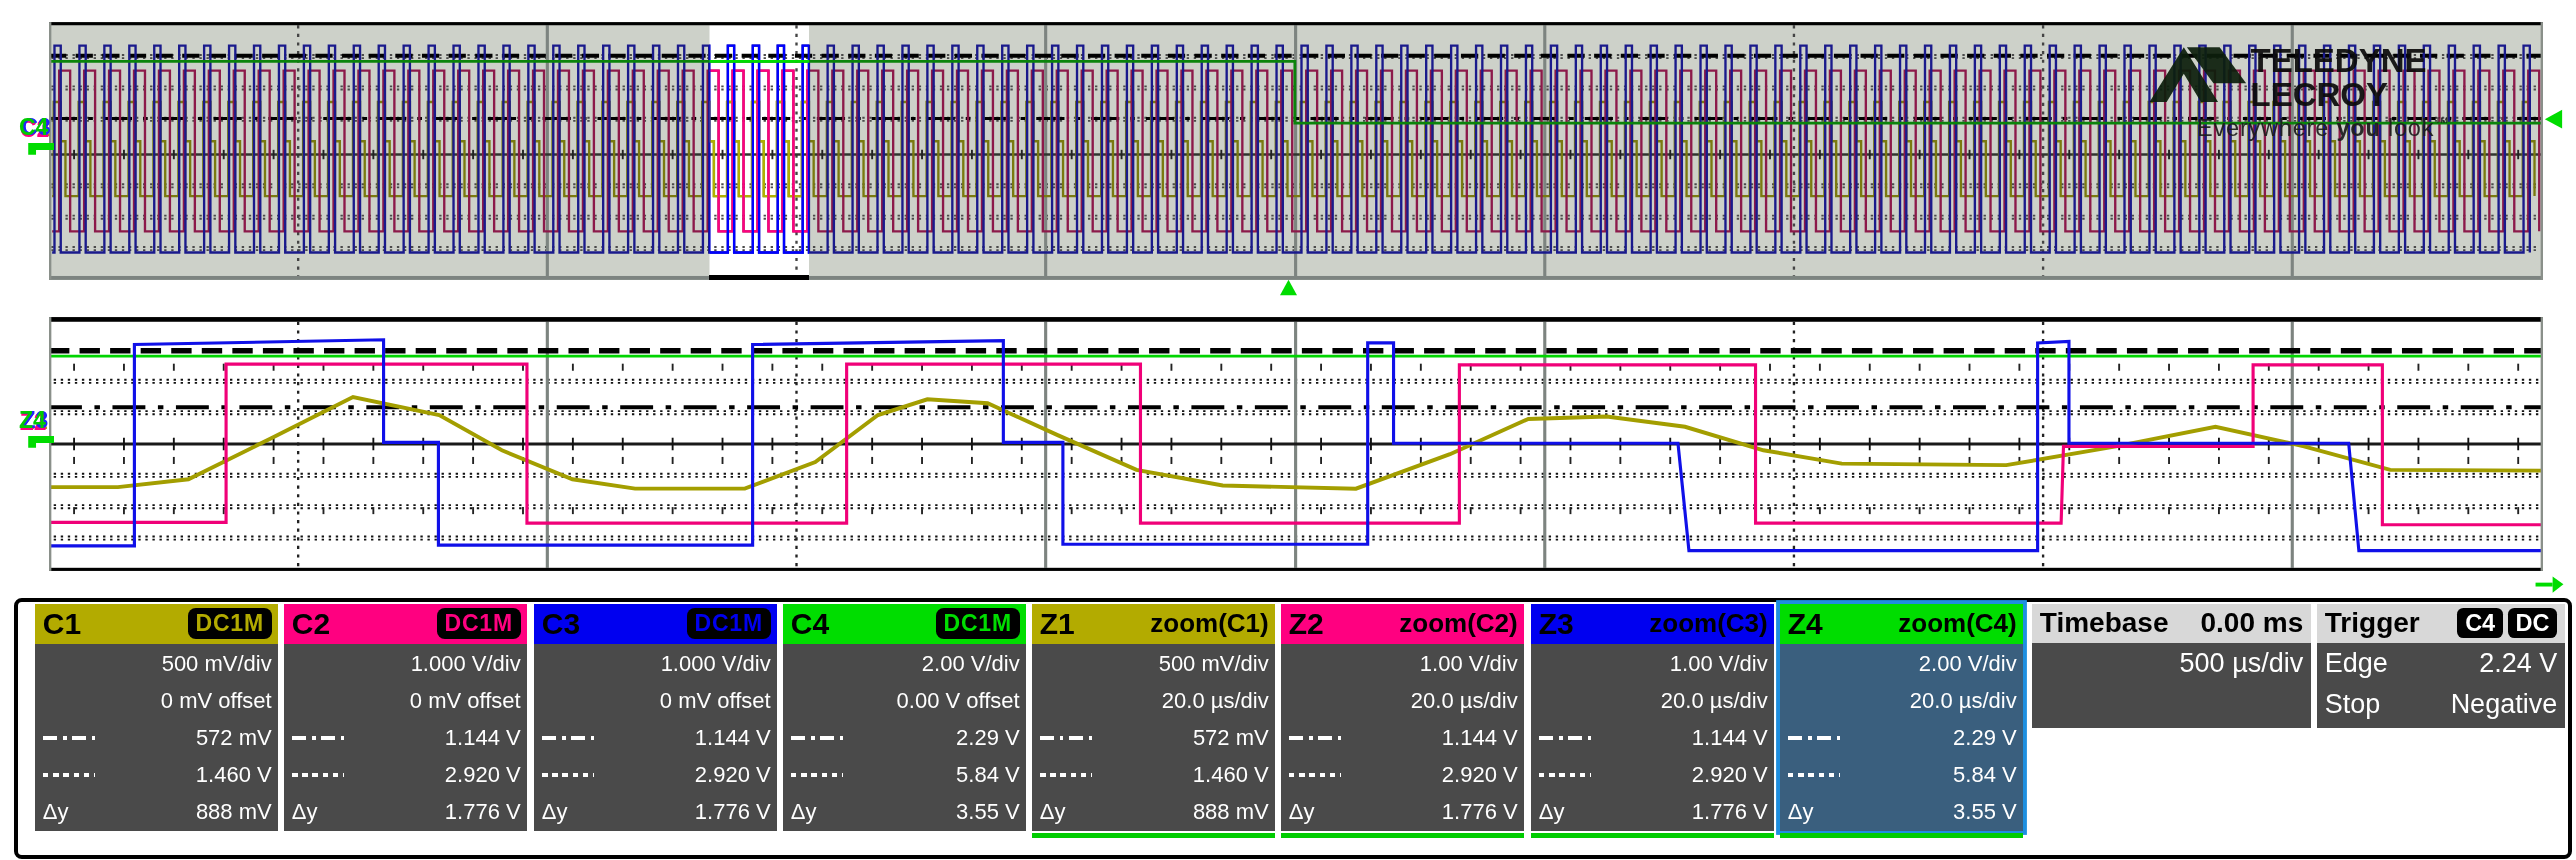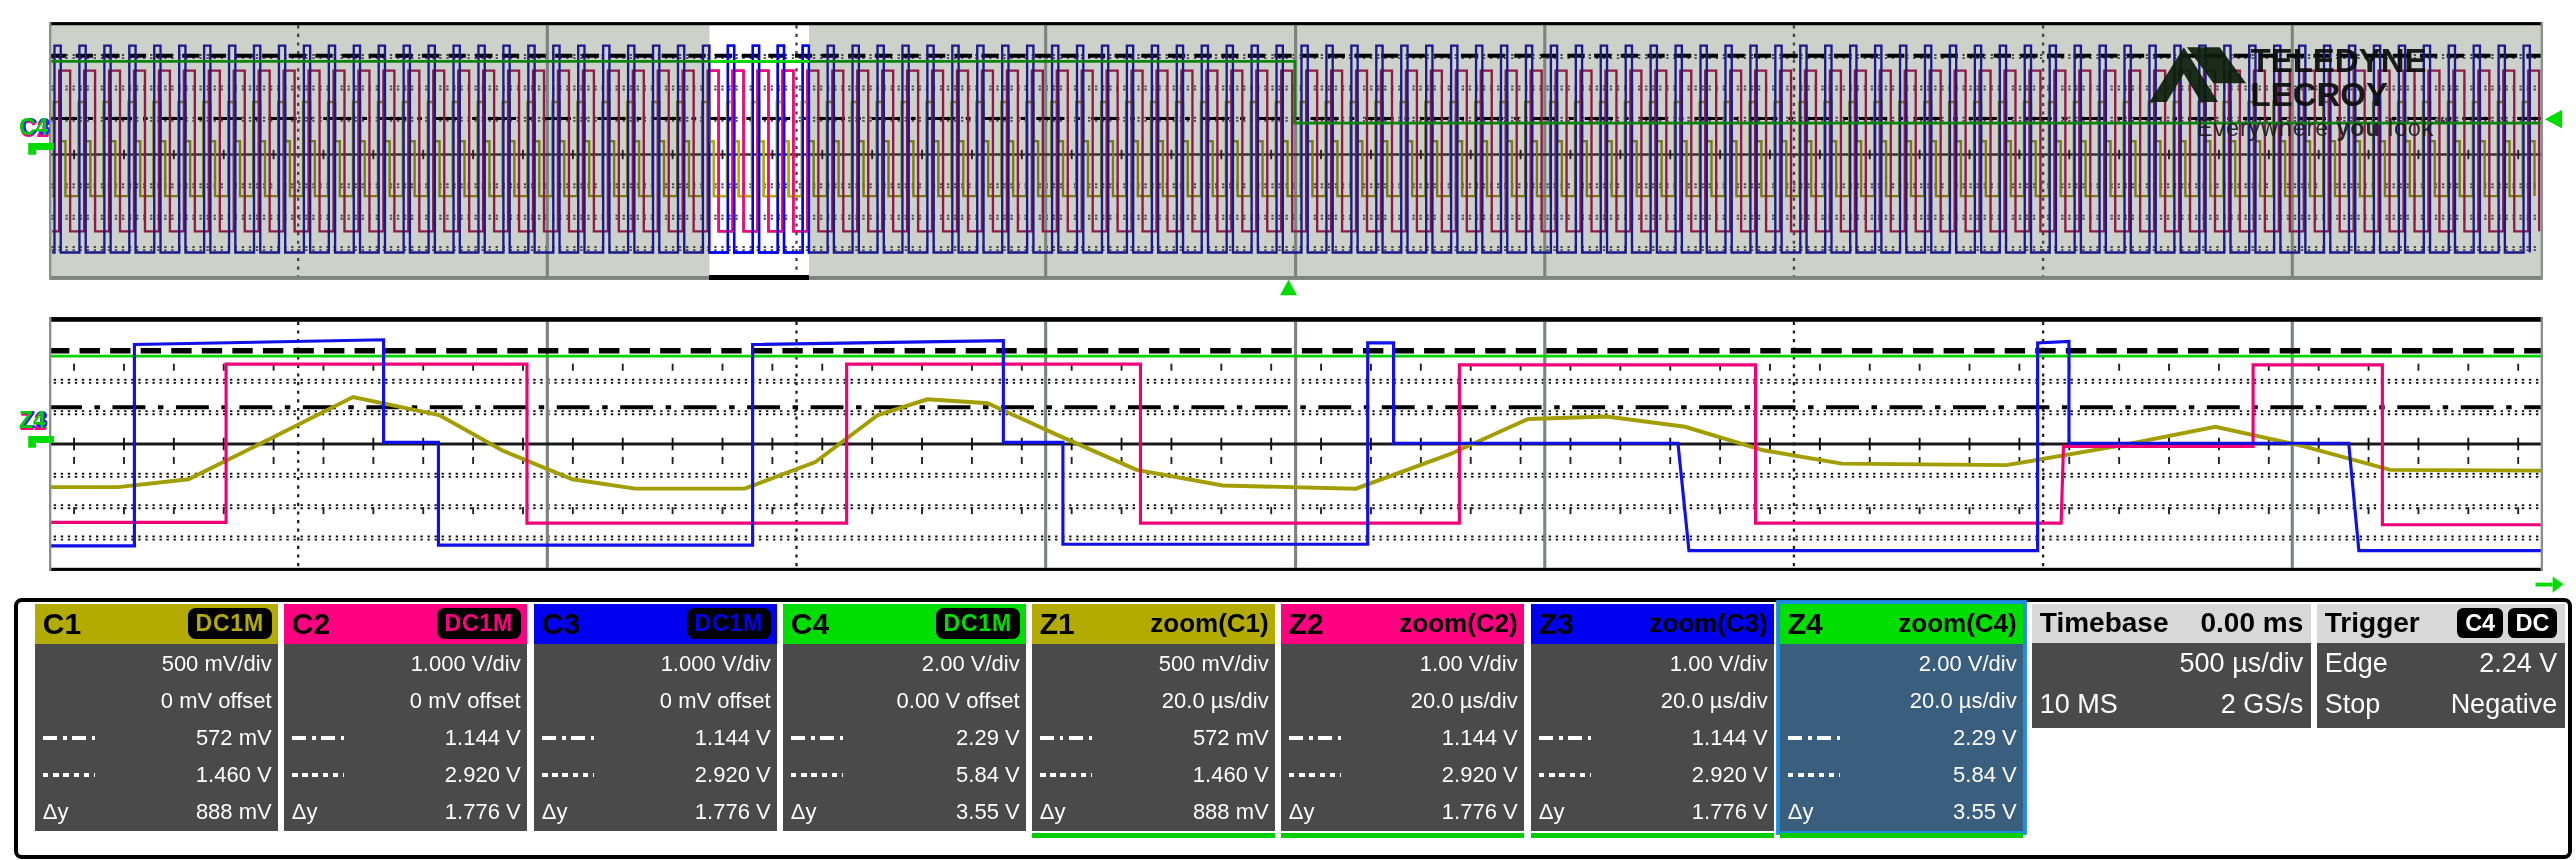--- a/index.html
+++ b/index.html
@@ -682,24 +682,20 @@
 
     <div class="ubox" style="left:2014px;width:279px;">
       <div class="hdr">
         <span>Timebase</span>
         <span>0.00 ms</span>
       </div>
       <div class="urow">
           <span></span>
           <span>500 µs/div</span>
         </div>
-      <div class="urow">
-        <span>10 MS</span>
-        <span>2 GS/s</span>
-      </div>
     </div>
 
     <div class="ubox" style="left:2299px;width:248px;">
       <div class="hdr">
         <span>Trigger</span>
         <span class="tbadges">
           <span class="tbadge">C4</span>
           <span class="tbadge">DC</span>
         </span>
       </div>

